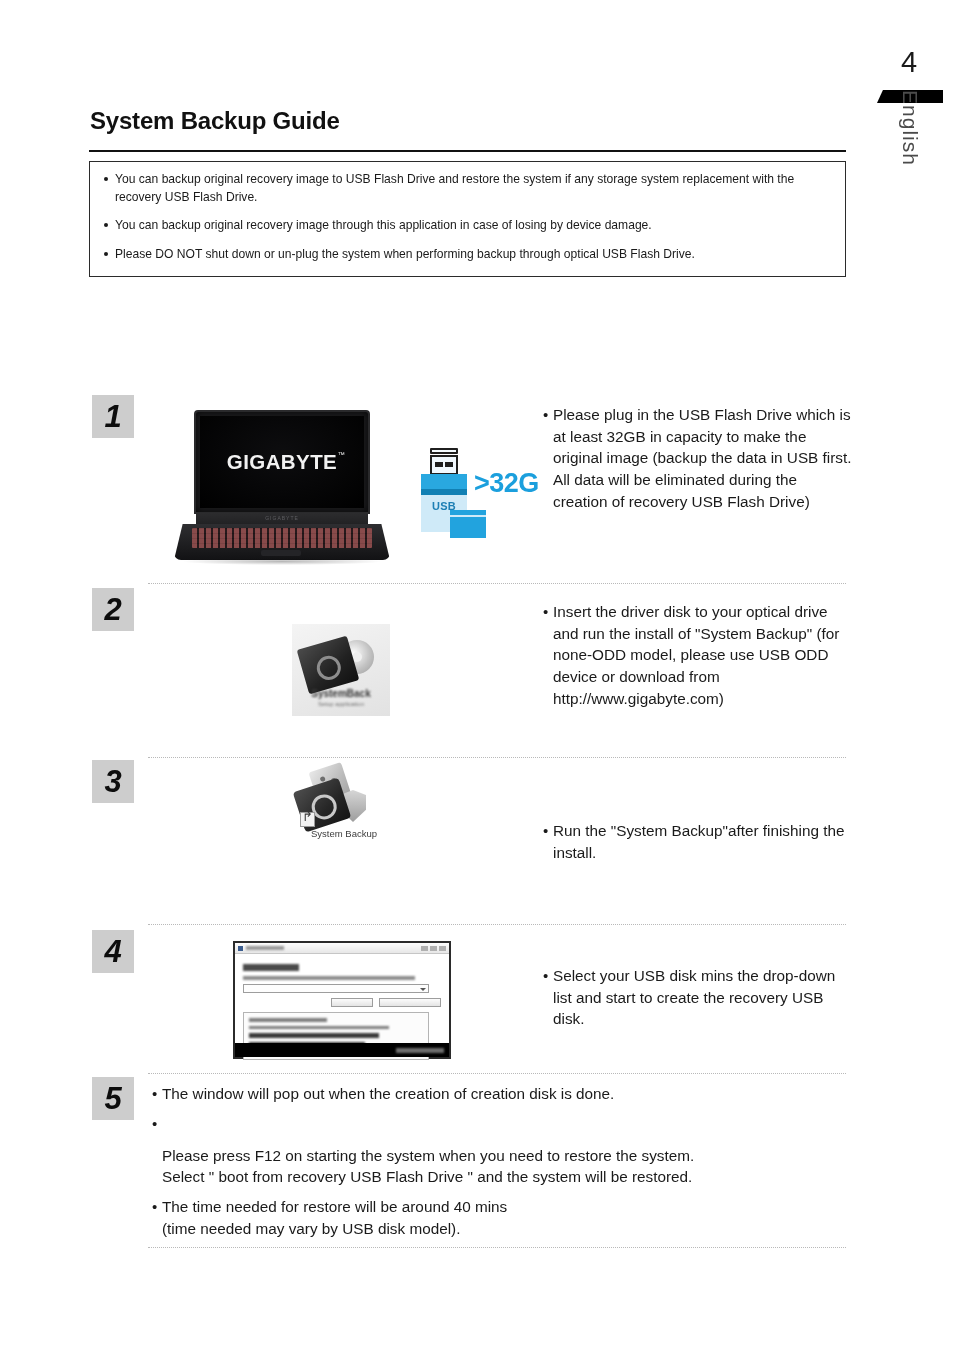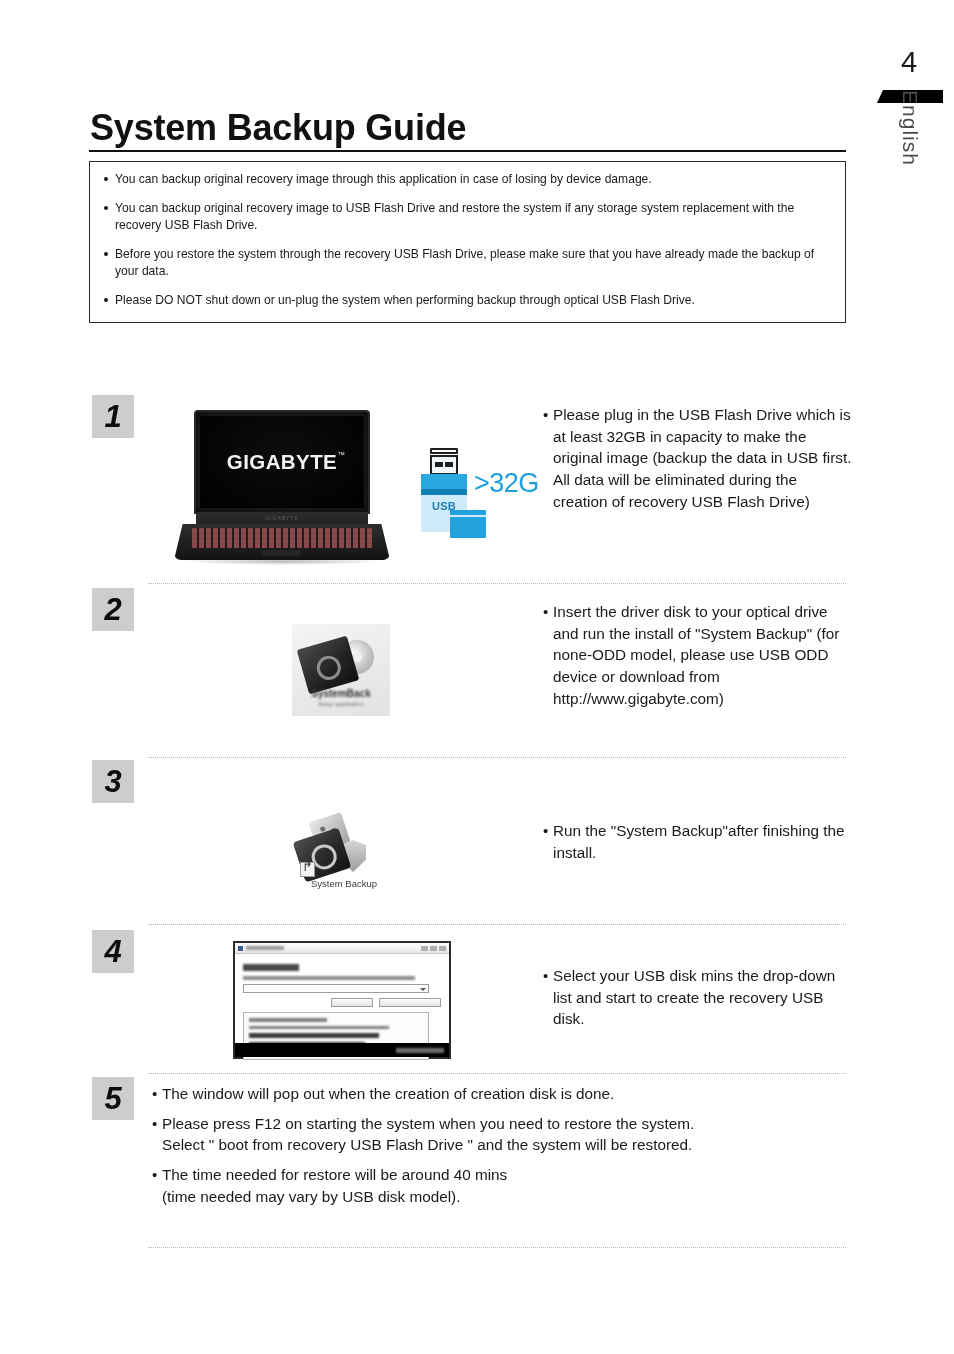--- a/index.html
+++ b/index.html
@@ -54,21 +54,21 @@
     transform: rotate(90deg);
     transform-origin: center center;
     white-space: nowrap;
   }
 
   
   .doc-title {
     position: absolute;
     left: 90px;
     top: 107px;
-    font-size: 36px;
+    font-size: 24px;
     font-weight: bold;
     letter-spacing: -0.2px;
     color: #111111;
   }
   .title-rule {
     position: absolute;
     left: 89px;
     top: 150px;
     width: 757px;
     height: 2px;
@@ -317,21 +317,21 @@
   .usb-card i {
     position: absolute;
     left: 0; top: 5px;
     width: 36px; height: 2px;
     background: #cfeaf8;
   }
   .usb-cap32 {
     position: absolute;
     left: 62px; top: 20px;
     font-size: 27px;
-    font-weight: normal;
+    font-weight: bold;
     color: #1b9fdd;
     letter-spacing: -0.5px;
   }
 
   
   .sbicon2 {
     position: absolute;
     left: 292px; top: 624px;
     width: 98px; height: 92px;
     background: linear-gradient(160deg,#f4f4f4 0%,#e2e2e2 100%);
@@ -382,21 +382,21 @@
     left: 0; right: 0; top: 77px;
     text-align: center;
     font-size: 6px;
     color: #6f6f6f;
     filter: blur(1.1px);
   }
 
   
   .sbicon3 {
     position: absolute;
-    left: 290px; top: 812px;
+    left: 290px; top: 762px;
     width: 108px; height: 86px;
   }
   .sb3-usb {
     position: absolute;
     left: 26px; top: 4px;
     width: 34px; height: 54px;
     background: linear-gradient(140deg,#e9e9e9 0%,#bdbdbd 45%,#8e8e8e 100%);
     transform: rotate(-18deg);
     border-radius: 3px;
   }
@@ -564,33 +564,27 @@
 
 <div class="doc-title">System Backup Guide</div>
 <div class="title-rule"></div>
 
 <div class="warning-box">
   <div class="warning-body">
     <div class="warn-item">
       <span class="warn-dot">
           <i></i>
         </span>
-      <span class="warn-text">You can backup original recovery image through this application in case of losing by device damage.</span>
+      <span class="warn-text">You can backup original recovery image to USB Flash Drive and restore the system if any storage system replacement with the recovery USB Flash Drive.</span>
     </div>
     <div class="warn-item">
       <span class="warn-dot">
           <i></i>
         </span>
-      <span class="warn-text">You can backup original recovery image to USB Flash Drive and restore the system if any storage system replacement with the recovery USB Flash Drive.</span>
-    </div>
-    <div class="warn-item">
-      <span class="warn-dot">
-          <i></i>
-        </span>
-      <span class="warn-text">Before you restore the system through the recovery USB Flash Drive, please make sure that you have already made the backup of your data.</span>
+      <span class="warn-text">You can backup original recovery image through this application in case of losing by device damage.</span>
     </div>
     <div class="warn-item">
       <span class="warn-dot">
           <i></i>
         </span>
       <span class="warn-text">Please DO NOT shut down or un-plug the system when performing backup through optical USB Flash Drive.</span>
     </div>
   </div>
 </div>
 
@@ -719,21 +713,21 @@
   <div class="dotline" style="top:1073px;"></div>
   <div class="num-box" style="left:92px; top:1077px;">5</div>
 
   <div class="step-text" style="left:152px; top:1083px; width:700px;">
     <div class="bullet-row" style="margin-bottom:8px;">
       <span class="bt-dot">•</span>
       <span>The window will pop out when the creation of creation disk is done.</span>
     </div>
     <div class="bullet-row" style="margin-bottom:8px;">
       <span class="bt-dot">•</span>
-      <span style="white-space:pre-line;">Please press F12 on starting the system when you need to restore the system.
+      <span style="white-space:pre-line;margin-top:32px;">Please press F12 on starting the system when you need to restore the system.
  Select " boot from recovery USB Flash Drive "  and the system will be restored.</span>
     </div>
     <div class="bullet-row">
       <span class="bt-dot">•</span>
       <span style="white-space:pre-line;">The time needed for restore will be around 40 mins
 (time needed may vary by USB disk model).</span>
     </div>
   </div>
 
   <div class="dotline" style="top:1247px;"></div>

